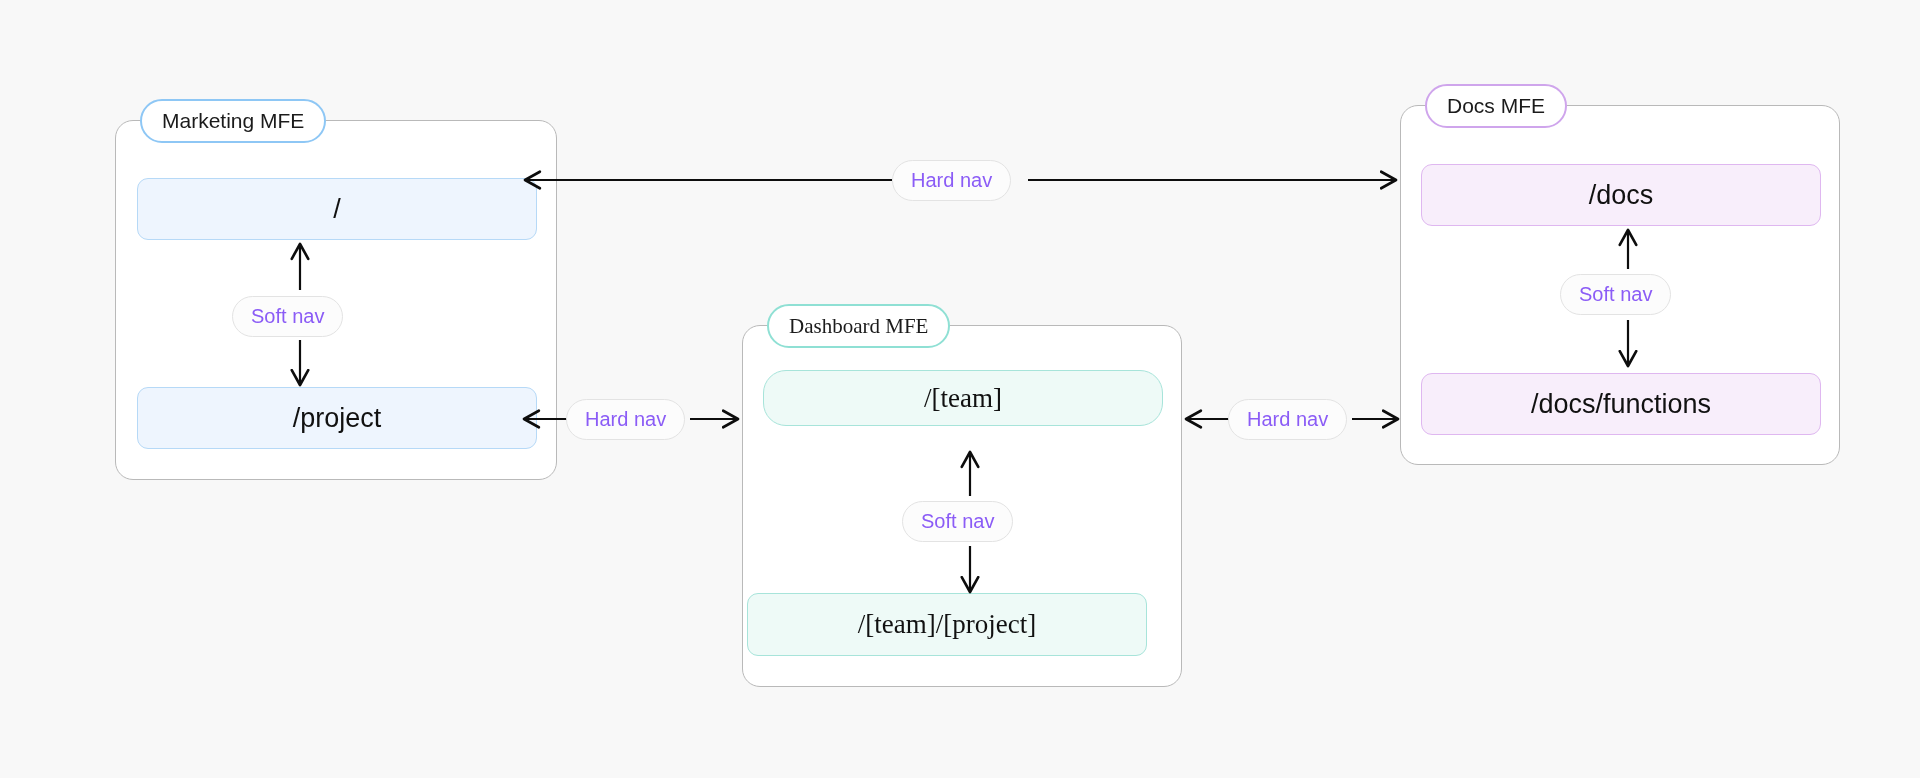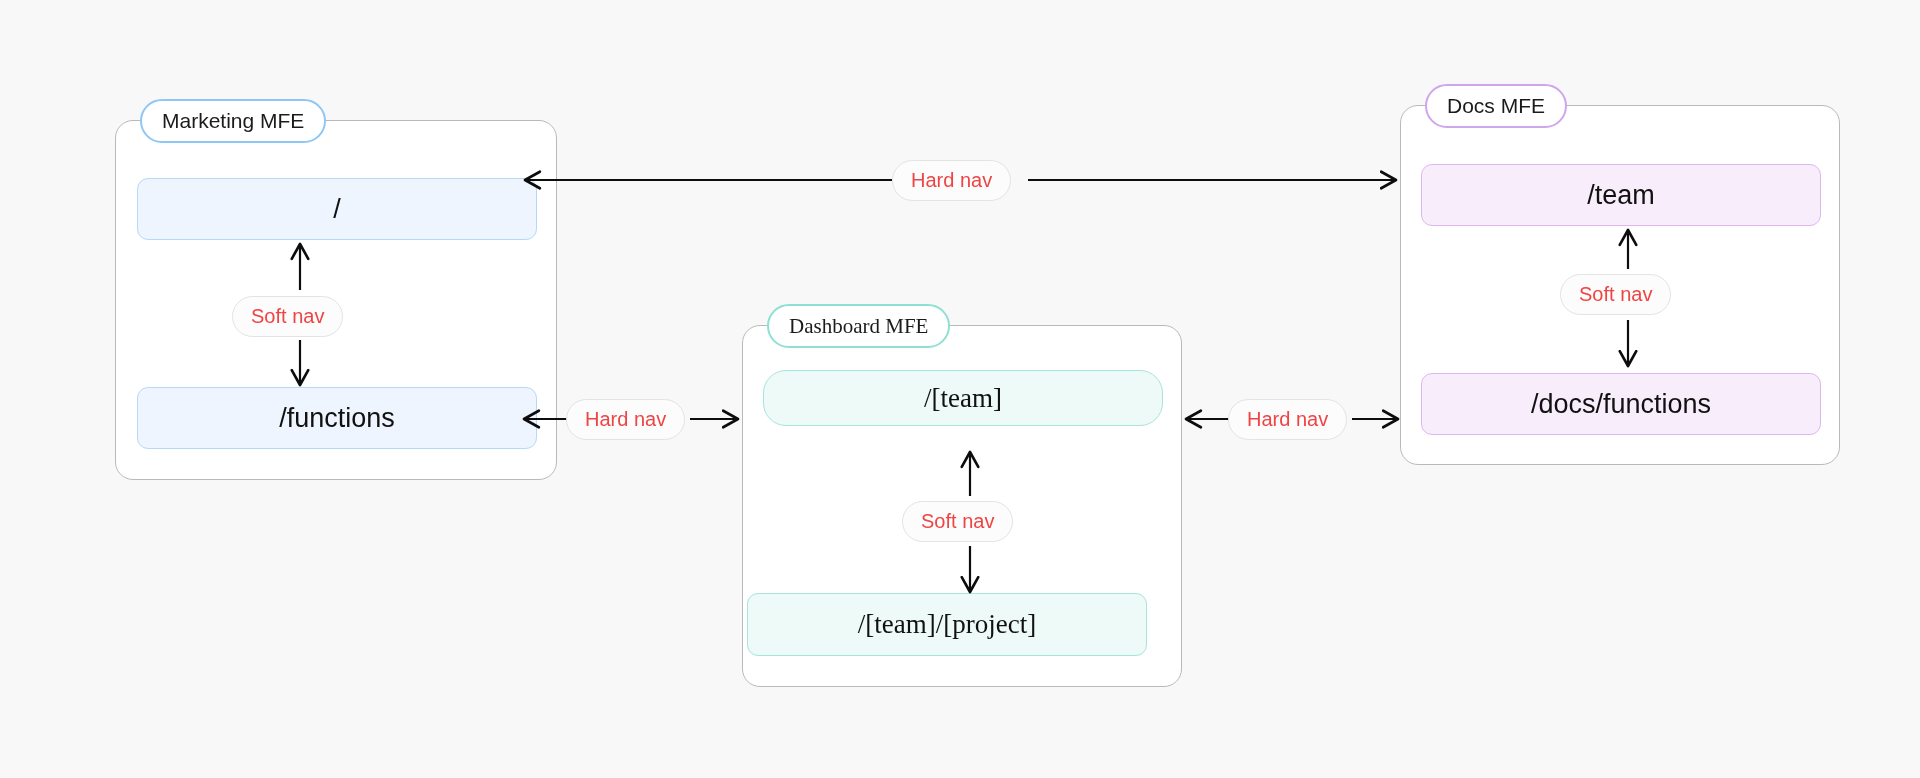--- a/index.html
+++ b/index.html
@@ -63,21 +63,21 @@
     position: absolute;
     display: flex;
     align-items: center;
     justify-content: center;
     height: 41px;
     padding: 0 18px;
     background: #fcfcfc;
     border: 1.4px solid #e3e3e3;
     border-radius: 21px;
     font-size: 20px;
-    color: #ef4444;
+    color: #8b5cf6;
     white-space: nowrap;
     z-index: 4;
   }
 
   
   #wires {
     position: absolute;
     inset: 0;
     width: 1920px;
     height: 778px;
@@ -118,39 +118,39 @@
 
     <line class="wire" x1="1232" y1="419" x2="1186" y2="419" marker-end="url(#arr-end)"></line>
     <line class="wire" x1="1352" y1="419" x2="1398" y2="419" marker-end="url(#arr-end)"></line>
   </svg>
 
   <div class="mfe-group" style="left:80px; top:120px; width:442px; height:360px;margin-left:35px;">
     <div class="mfe-title blue">Marketing MFE</div>
 
     <div class="route-node blue" style="left:21px; top:57px; width:400px; height:62px;">/</div>
 
-    <div class="route-node blue" style="left:21px; top:266px; width:400px; height:62px;">/functions</div>
+    <div class="route-node blue" style="left:21px; top:266px; width:400px; height:62px;">/project</div>
   </div>
 
   <div class="edge-pill" style="left:232px; top:296px;">Soft nav</div>
 
   <div class="mfe-group" style="left:742px; top:325px; width:440px; height:362px;font-family:Liberation Serif, serif;">
     <div class="mfe-title teal">Dashboard MFE</div>
 
     <div class="route-node teal" style="left:20px; top:44px; width:400px; height:56px;border-radius:23px;">/[team]</div>
 
     <div class="route-node teal" style="left:4px; top:267px; width:400px; height:63px;">/[team]/[project]</div>
   </div>
 
   <div class="edge-pill" style="left:902px; top:501px;">Soft nav</div>
 
   <div class="mfe-group" style="left:1400px; top:105px; width:440px; height:360px;">
     <div class="mfe-title purple">Docs MFE</div>
 
-    <div class="route-node purple" style="left:20px; top:58px; width:400px; height:62px;">/team</div>
+    <div class="route-node purple" style="left:20px; top:58px; width:400px; height:62px;">/docs</div>
 
     <div class="route-node purple" style="left:20px; top:267px; width:400px; height:62px;">/docs/functions</div>
   </div>
 
   <div class="edge-pill" style="left:1560px; top:274px;">Soft nav</div>
 
   <div class="edge-pill" style="left:892px; top:160px;">Hard nav</div>
 
   <div class="edge-pill" style="left:566px; top:399px;">Hard nav</div>
 

